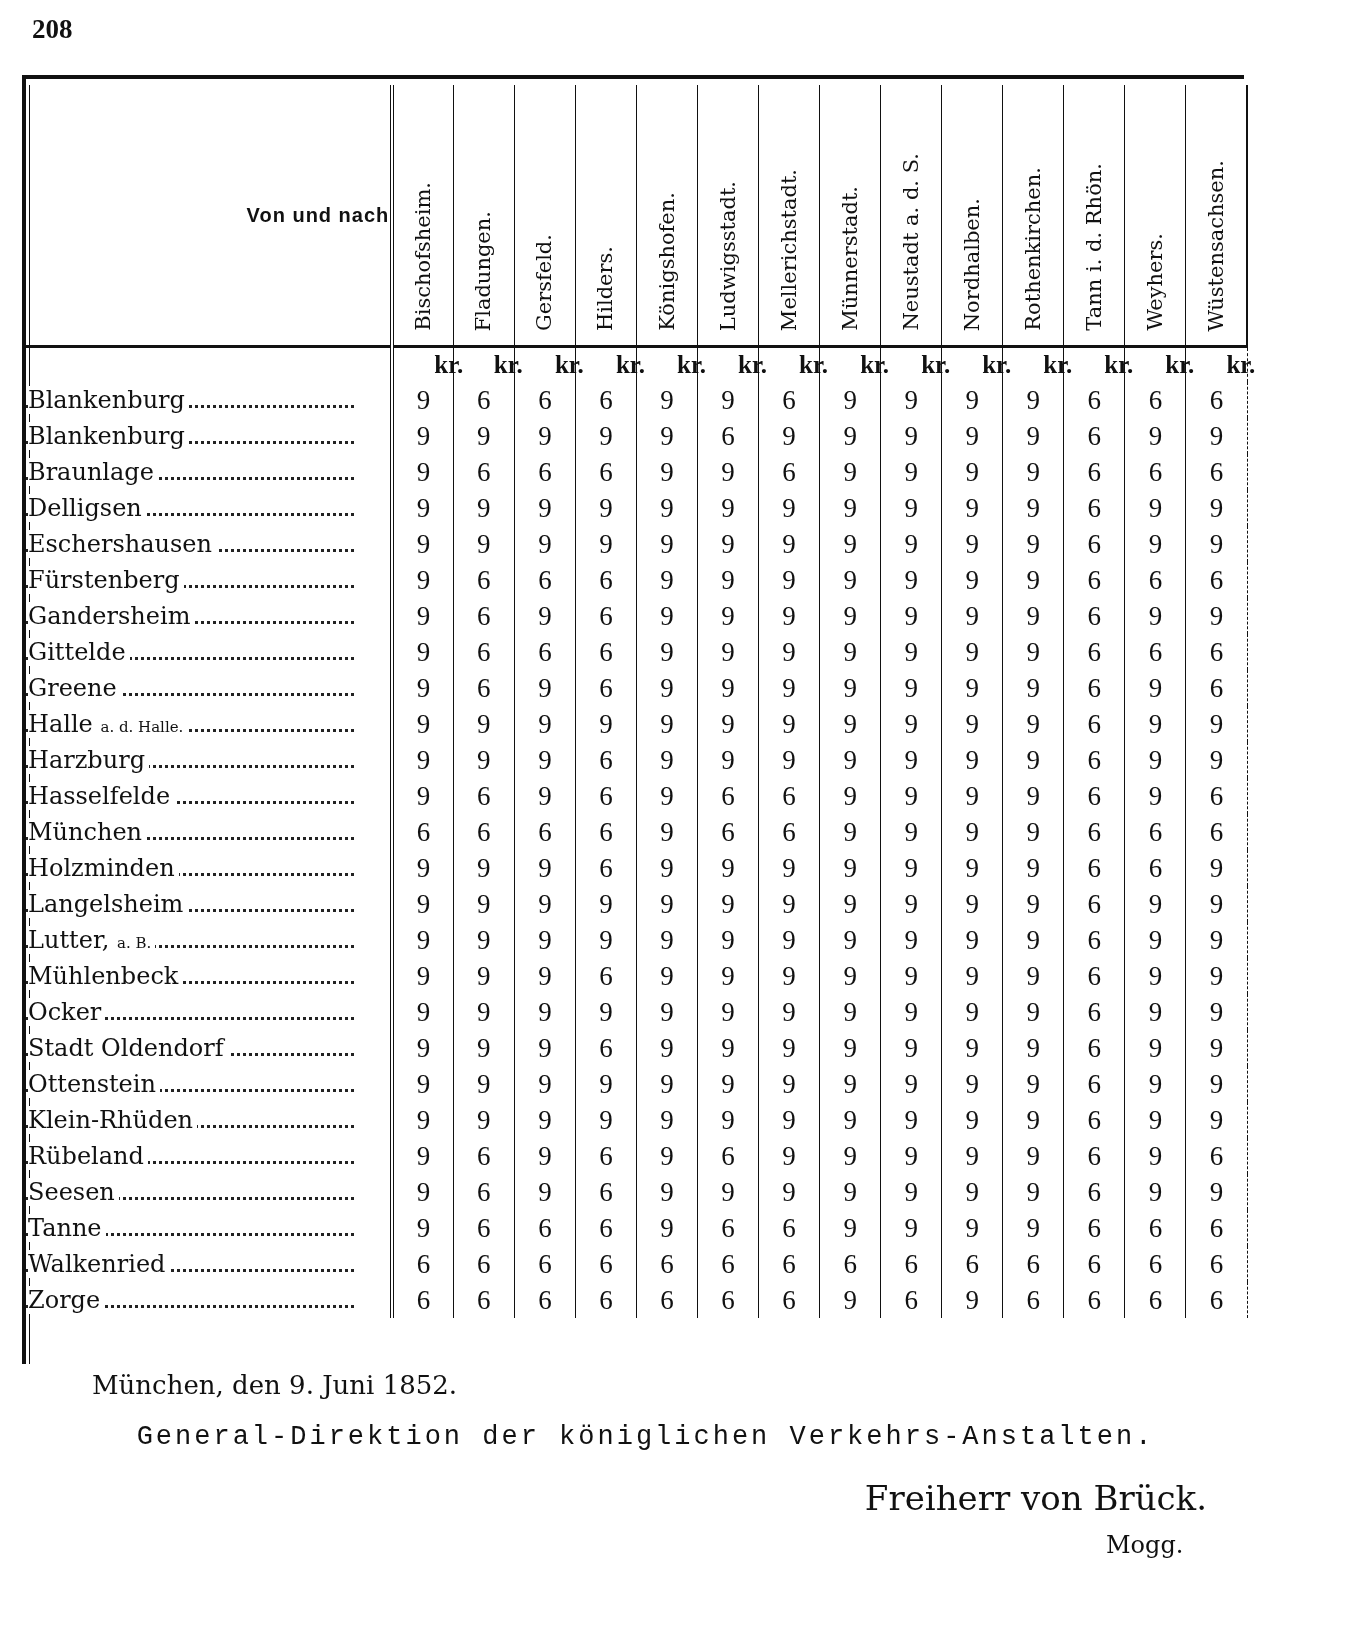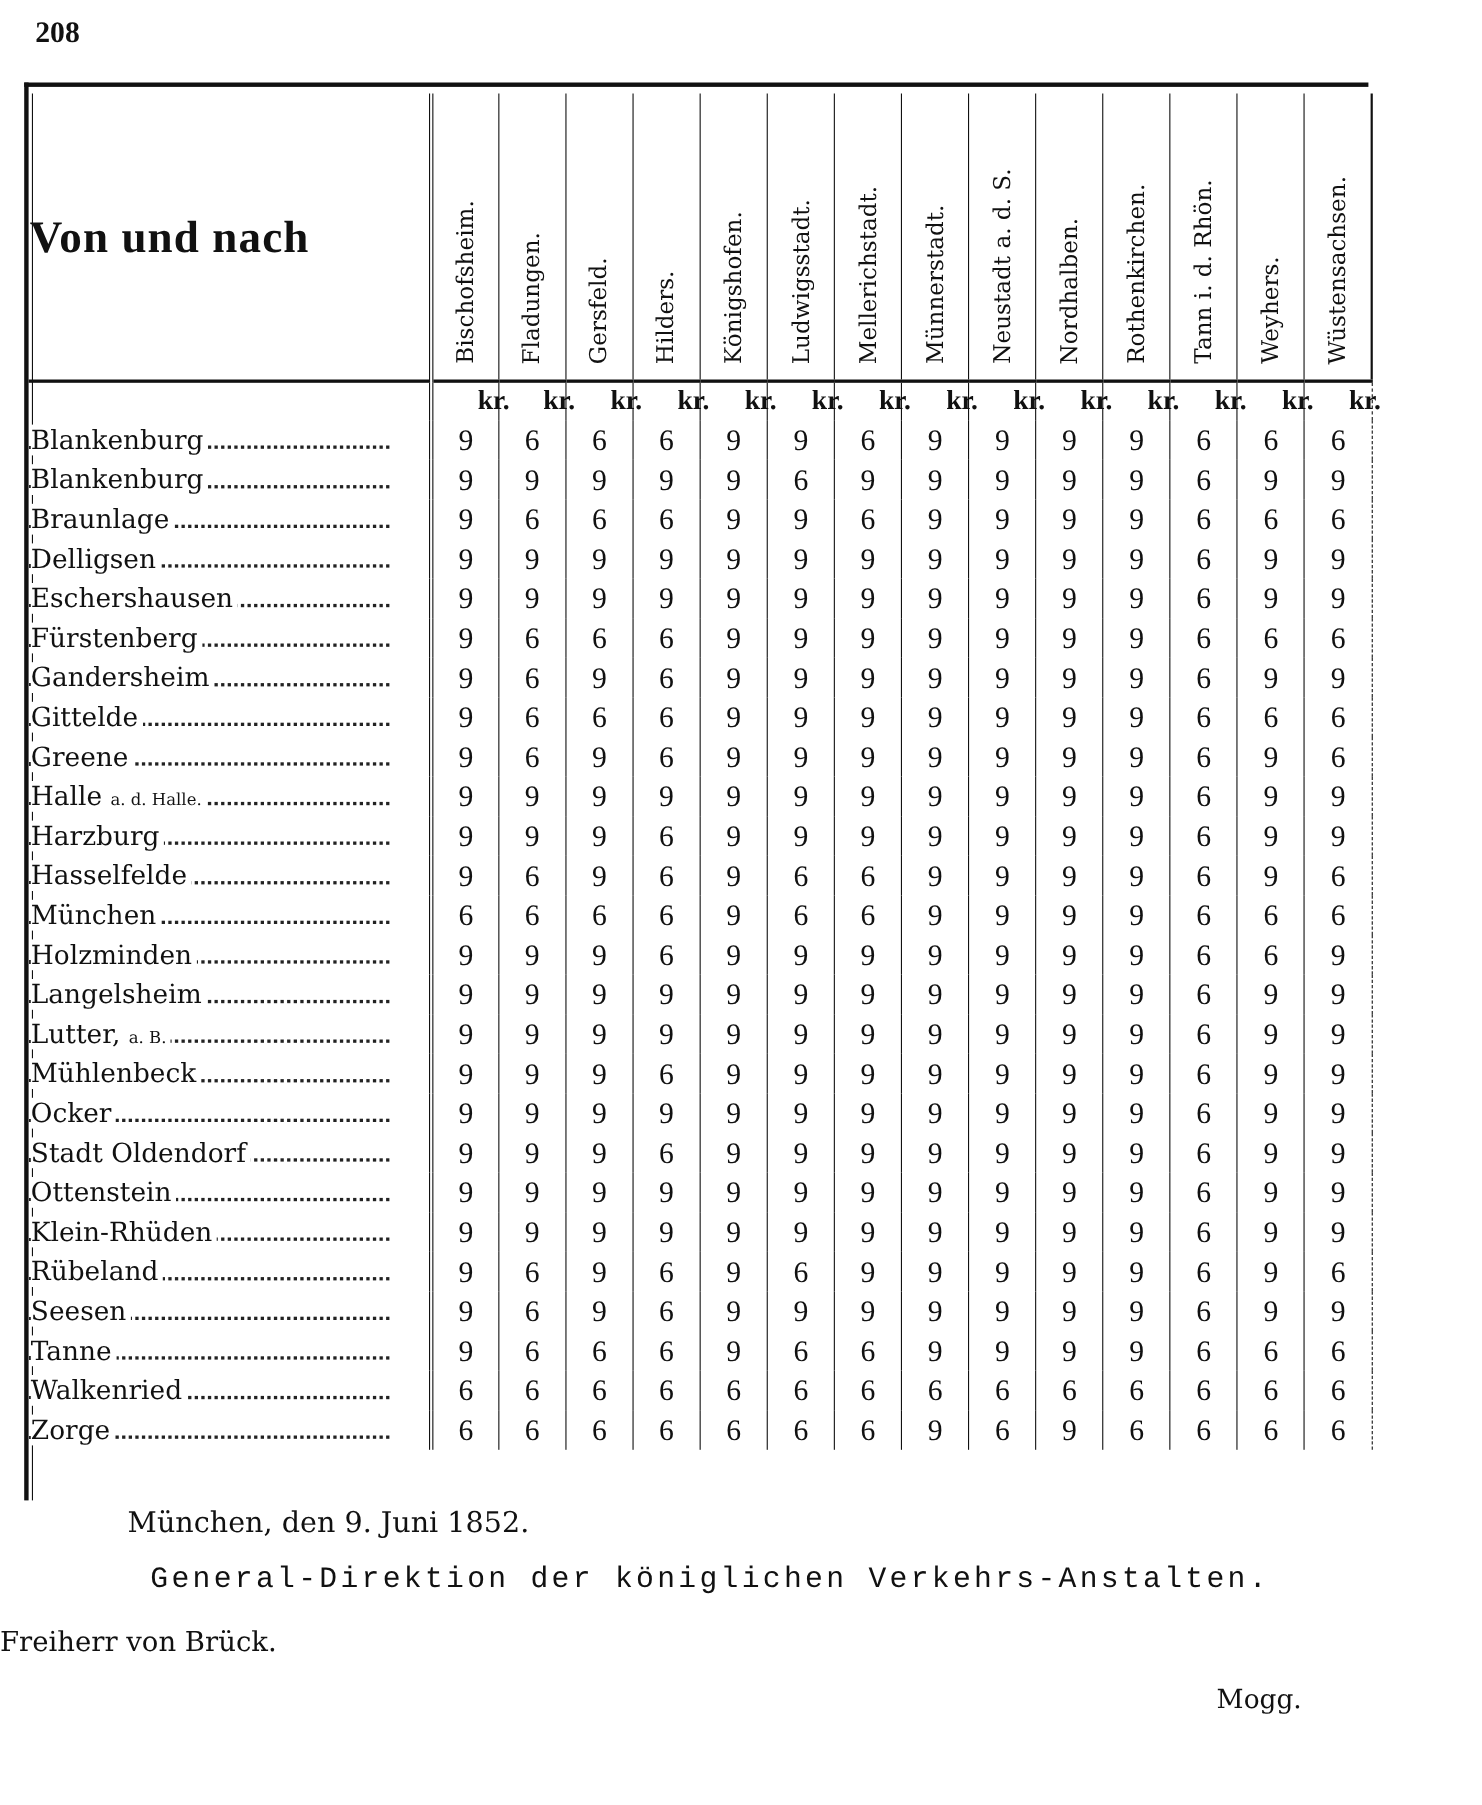--- a/index.html
+++ b/index.html
@@ -19,22 +19,22 @@
     content: ""; position: absolute; left: 3px; top: 6px; bottom: 0; width: 1px; background: #111;
   }
   table.fares {
     position: absolute; left: 0; top: 6px;
     border-collapse: collapse; table-layout: fixed; width: 1222px;
   }
   table.fares col.place { width: 366px; }
   table.fares col.dest { width: 61px; }
   th.corner {
     height: 250px; border-bottom: 3px solid #111; border-right: 4px double #111;
-    font-family: Liberation Serif, serif; font-weight: bold; font-size: 41px;
-    text-align: left; vertical-align: middle; letter-spacing: 1px;
+    font-family: Liberation Sans, sans-serif; font-weight: bold; font-size: 20px;
+    text-align: right; vertical-align: middle; letter-spacing: 1px;
   }
   th.dest-head {
     height: 250px; border-bottom: 3px solid #111; border-right: 1px solid #111;
     vertical-align: bottom; padding: 0 0 10px 0; position: relative;
   }
   th.dest-head:last-child { border-right: 2px solid #111; }
   th.dest-head .vtext {
     display: inline-block; writing-mode: vertical-rl; transform: rotate(180deg);
     font-family: "DejaVu Serif", serif; font-size: 21px; font-weight: normal;
     white-space: nowrap; line-height: 1;
@@ -53,29 +53,29 @@
   }
   td.val {
     border-right: 1px solid #111; text-align: center;
     font-family: "Liberation Serif", serif; font-size: 27px; height: 36px;
   }
   td.val:last-child { border-right: 1px dashed #111; }
   tr.unit-row td.val { font-size: 25px; font-weight: bold; height: 34px; padding-left: 40px; }
   tr.unit-row td.place-cell { height: 34px; }
   .footer-date {
     position: absolute; left: 92px; top: 1370px;
-    font-family: "DejaVu Serif", serif; font-size: 26px; margin-left: 24px;
+    font-family: "DejaVu Serif", serif; font-size: 26px;
   }
   .footer-authority {
     position: absolute; left: 0; width: 1347px; top: 1422px; text-align: center;
     font-family: Liberation Mono, monospace; font-size: 27px; letter-spacing: 3px; padding-right: 56px; box-sizing: border-box;
   }
   .footer-signatory {
-    position: absolute; left: 0; width: 1347px; top: 1478px; text-align: left;
-    font-family: "DejaVu Serif", serif; font-size: 25px; padding-right: 140px; box-sizing: border-box;
+    position: absolute; left: 0; width: 1347px; top: 1478px; text-align: right;
+    font-family: "DejaVu Serif", serif; font-size: 34px; padding-right: 140px; box-sizing: border-box;
   }
   .footer-cosign {
     position: absolute; left: 1090px; top: 1531px;
     font-family: "DejaVu Serif", serif; font-size: 24px; margin-left: 16px;
   }
 </style>
 </head>
 <body>
 
 <div class="page-number">208</div>

